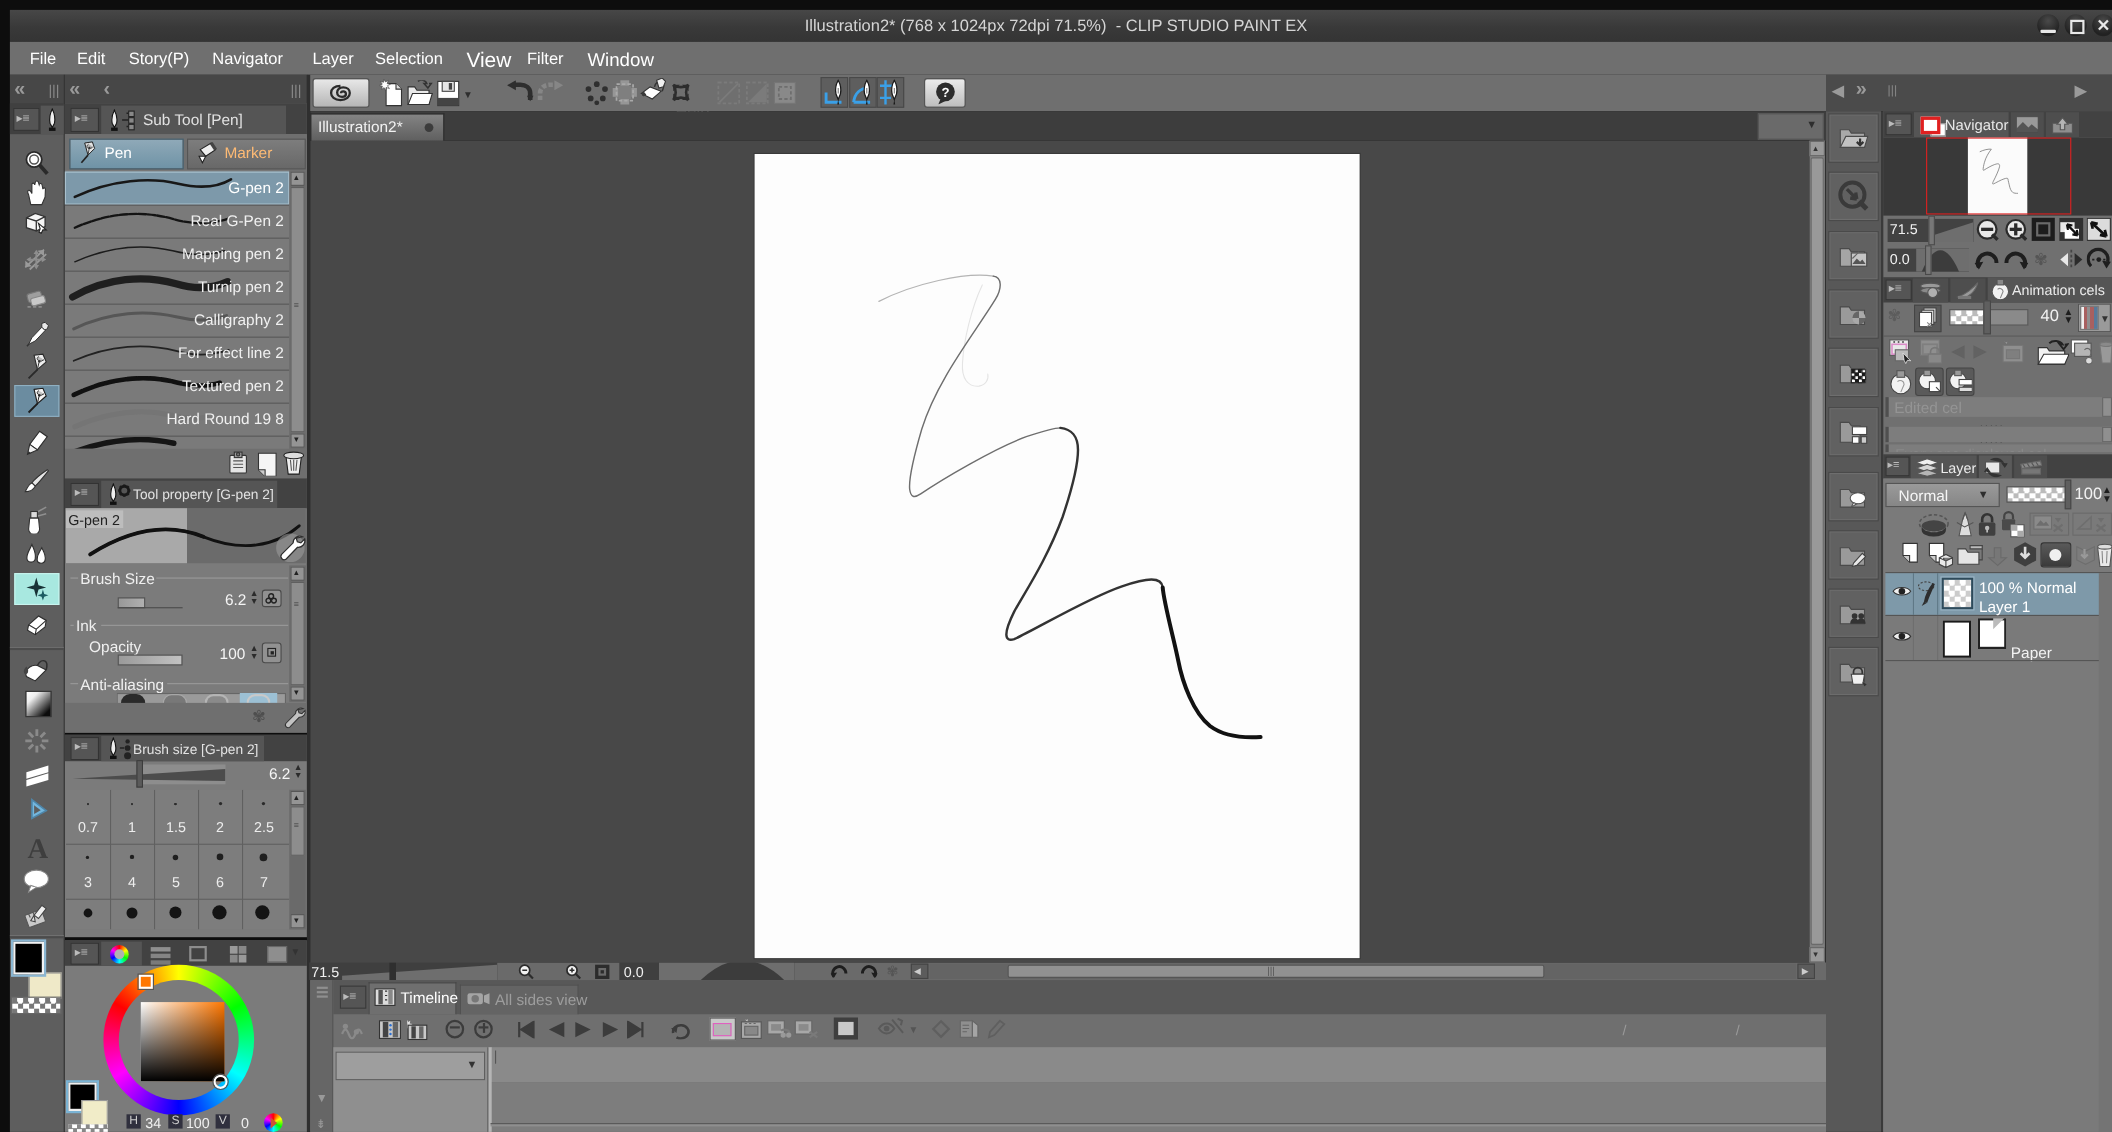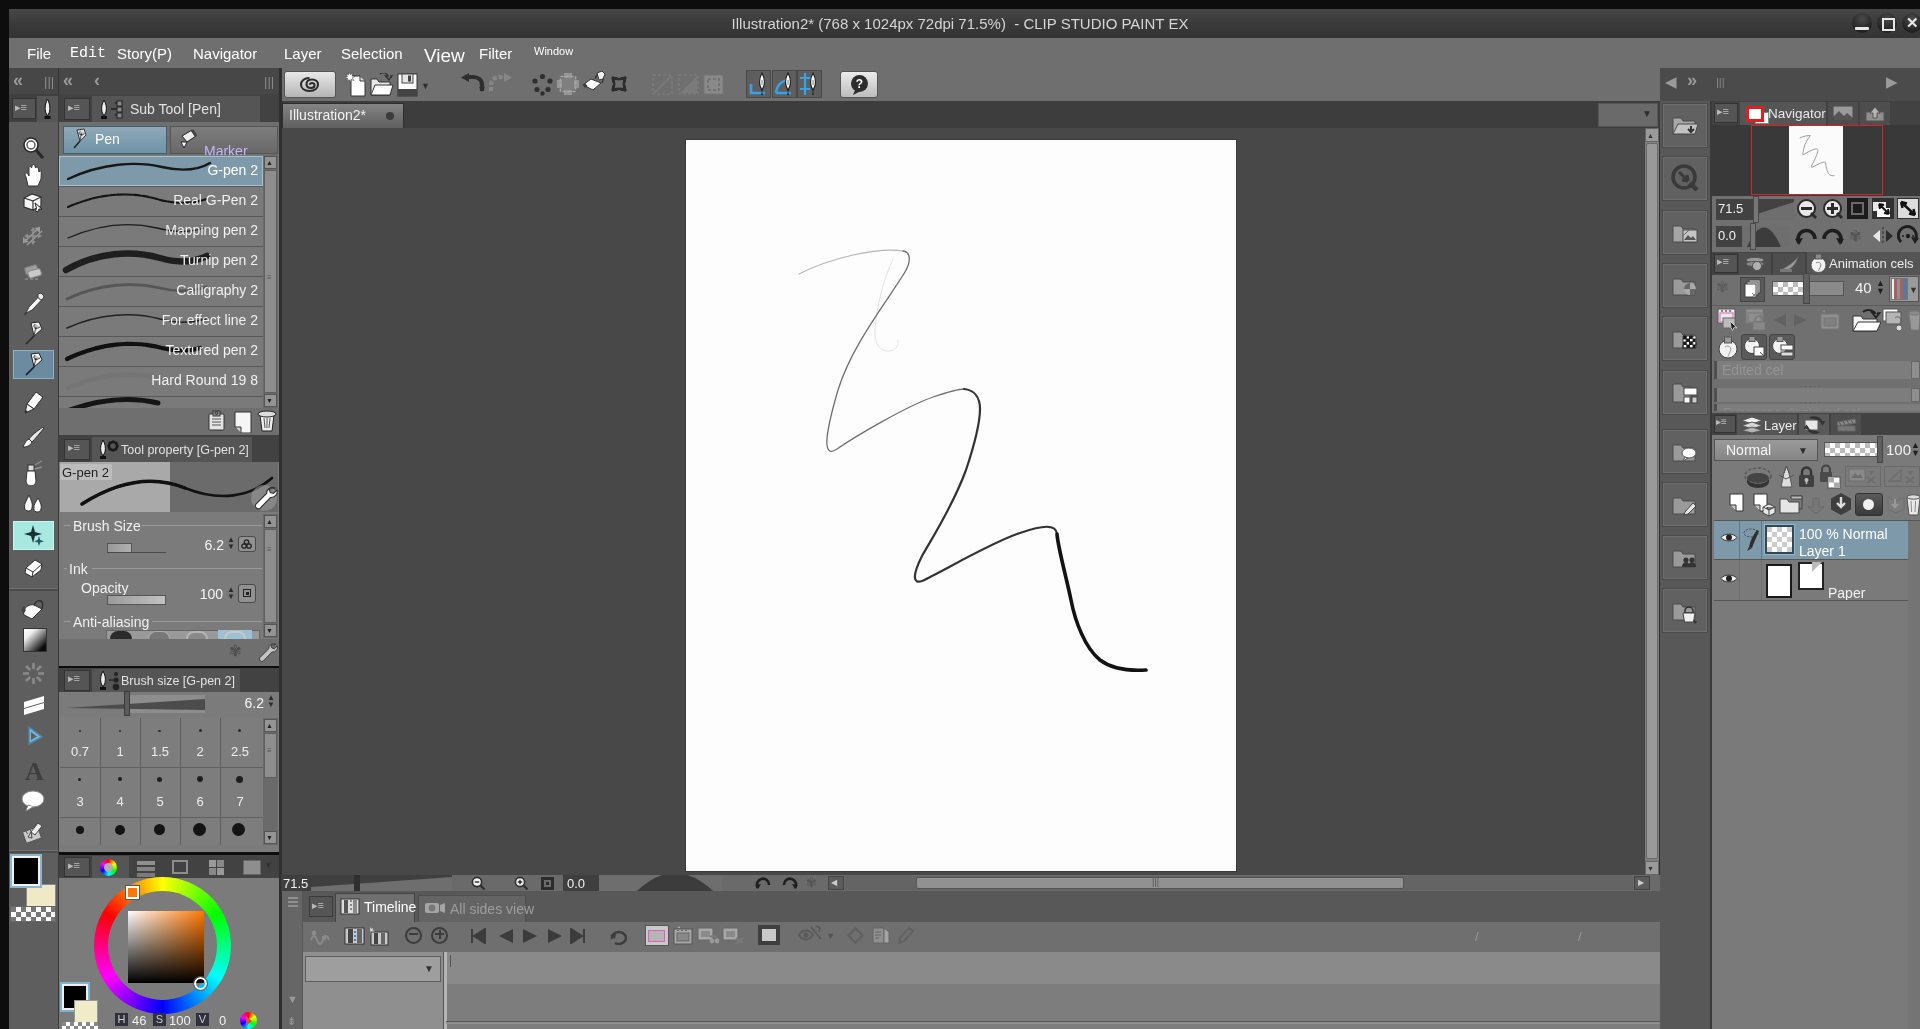--- a/index.html
+++ b/index.html
@@ -18,28 +18,28 @@
 
 <div class="ab" style="left:1852px;top:13px;width:20px;height:20px;border-radius:50%;background:radial-gradient(circle at 50% 30%,#4a4a4a,#222 70%);"></div>
 <div class="ab" style="left:1855px;top:27px;width:14px;height:3px;background:#e8e8e8;border-radius:1px;"></div>
 <div class="ab" style="left:1877px;top:13px;width:20px;height:20px;border-radius:50%;background:radial-gradient(circle at 50% 30%,#4a4a4a,#222 70%);"></div>
 <div class="ab" style="left:1882px;top:18px;width:9px;height:9px;border:2px solid #e8e8e8;"></div>
 <div class="ab" style="left:1902px;top:13px;width:20px;height:20px;border-radius:50%;background:radial-gradient(circle at 50% 30%,#4a4a4a,#222 70%);"></div>
 <div class="ab txt" style="left:1906px;top:14px;font-size:15px;font-weight:bold;">✕</div>
 
 <div class="ab" style="left:9px;top:38px;right:0;height:30px;background:#6f6f6f;"></div>
 <div class="ab" style="left:27px;top:45px;font-size:15px;color:#fff;">File</div>
-<div class="ab" style="left:70px;top:45px;font-size:15px;color:#fff;font-family:Liberation Mono, monospace;">Edit</div>
+<div class="ab" style="left:70px;top:45px;font-size:15px;color:#fff;">Edit</div>
 <div class="ab" style="left:117px;top:45px;font-size:15px;color:#fff;">Story(P)</div>
 <div class="ab" style="left:193px;top:45px;font-size:15px;color:#fff;">Navigator</div>
 <div class="ab" style="left:284px;top:45px;font-size:15px;color:#fff;">Layer</div>
 <div class="ab" style="left:341px;top:45px;font-size:15px;color:#fff;">Selection</div>
 <div class="ab" style="left:424px;top:45px;font-size:19px;color:#fff;">View</div>
 <div class="ab" style="left:479px;top:45px;font-size:15px;color:#fff;">Filter</div>
-<div class="ab" style="left:534px;top:45px;font-size:11px;color:#fff;text-align:right;">Window</div>
+<div class="ab" style="left:534px;top:45px;font-size:17px;color:#fff;text-align:right;">Window</div>
 <div class="ab" style="left:614px;top:45px;font-size:15px;color:#fff;margin-top:48px;">Help</div>
 
 <div class="ab" style="left:9px;top:68px;width:49px;height:26px;background:#474747;border-right:1px solid #333;"></div>
 <div class="ab" style="left:59px;top:68px;width:220px;height:26px;background:#474747;"></div>
 <div class="ab" style="left:13px;top:70px;color:#9a9a9a;font-size:18px;font-weight:bold;">«</div>
 <div class="ab" style="left:44px;top:74px;color:#8a8a8a;font-size:13px;">|||</div>
 <div class="ab" style="left:63px;top:70px;color:#9a9a9a;font-size:18px;font-weight:bold;">«</div>
 <div class="ab" style="left:94px;top:70px;color:#9a9a9a;font-size:18px;font-weight:bold;">‹</div>
 <div class="ab" style="left:264px;top:74px;color:#8a8a8a;font-size:13px;">|||</div>
 
@@ -311,21 +311,21 @@
       <rect x="19" y="2" width="5" height="5" fill="#888" stroke="#222"></rect>
       <rect x="19" y="8" width="5" height="5" fill="#888" stroke="#222"></rect>
       <rect x="19" y="14" width="5" height="5" fill="#888" stroke="#222"></rect>
     </svg>
   <div class="ab" style="left:130px;top:101px;font-size:14px;color:#e2e2e2;">Sub Tool [Pen]</div>
 
   <div class="ab" style="left:59px;top:122px;width:220px;height:33px;background:#6f6f6f;"></div>
   <div class="ab" style="left:63px;top:126px;width:104px;height:28px;background:linear-gradient(#8fa9b8,#6f93a6);border:1px solid #44606f;box-sizing:border-box;"></div>
   <div class="ab" style="left:95px;top:131px;font-size:14px;color:#fff;">Pen</div>
   <div class="ab" style="left:170px;top:126px;width:108px;height:28px;background:linear-gradient(#7d7d7d,#686868);border:1px solid #555;box-sizing:border-box;"></div>
-  <div class="ab" style="left:204px;top:131px;font-size:14px;color:#c4b5fd;margin-top:12px;">Marker</div>
+  <div class="ab" style="left:204px;top:131px;font-size:14px;color:#fdba74;">Marker</div>
   <svg class="ab" style="left:71px;top:128px;" width="18" height="23" viewBox="0 0 18 23">
       <path d="M6,2 L13,1 L15,7 L9,13 Z" fill="#e5e5e5" stroke="#222" stroke-width="0.9"></path>
       <path d="M9.5,3 a3,2.2 -20 1 0 4,2.4" fill="#b5b5b5" stroke="#333" stroke-width="0.7"></path>
       <circle cx="10.3" cy="6.5" r="1" fill="#333"></circle>
       <path d="M10,7.4 L9.2,12" stroke="#333" stroke-width="0.8"></path>
       <path d="M9,13 L3,20" stroke="#222" stroke-width="1.5"></path>
     </svg>
   <svg class="ab" style="left:178px;top:128px;" width="20" height="23" viewBox="0 0 20 23">
       <path d="M4,8 L14,2 L18,8 L9,14 Z" fill="#eee" stroke="#222"></path>
       <path d="M9,14 L6,20 L3,14 Z" fill="#fff" stroke="#222"></path>
@@ -562,21 +562,21 @@
   <div class="ab" style="left:128px;top:911px;width:76px;height:72px;background:linear-gradient(to right,#fff,hsl(28,100%,50%));"></div>
   <div class="ab" style="left:128px;top:911px;width:76px;height:72px;background:linear-gradient(to top,#000,rgba(0,0,0,0));"></div>
   <div class="ab" style="left:126px;top:886px;width:13px;height:13px;background:hsl(28,100%,50%);border:2px solid #fff;outline:1px solid #555;box-sizing:border-box;"></div>
   <div class="ab" style="left:194px;top:977px;width:13px;height:13px;border-radius:50%;border:2px solid #fff;outline:1px solid #555;box-sizing:border-box;"></div>
 
   <div class="ab" style="left:62px;top:984px;width:26px;height:26px;background:#000;border:2px solid #efefef;outline:2px solid #7ab3d4;box-sizing:border-box;"></div>
   <div class="ab" style="left:74px;top:1000px;width:24px;height:24px;background:#f1ecc8;border:1px solid #999;box-sizing:border-box;"></div>
   <div class="ab" style="left:62px;top:1022px;width:36px;height:7px;background:repeating-conic-gradient(#fff 0 25%,#888 0 50%) 0 0/8px 8px;"></div>
 
   <div class="ab" style="left:115px;top:1013px;width:13px;height:13px;background:#30303e;color:#ccc;font-size:11px;text-align:center;line-height:13px;">H</div>
-  <div class="ab" style="left:132px;top:1013px;font-size:13px;color:#f0f0f0;">46</div>
+  <div class="ab" style="left:132px;top:1013px;font-size:13px;color:#f0f0f0;">34</div>
   <div class="ab" style="left:153px;top:1013px;width:13px;height:13px;background:#30303e;color:#ccc;font-size:11px;text-align:center;line-height:13px;">S</div>
   <div class="ab" style="left:169px;top:1013px;font-size:13px;color:#f0f0f0;">100</div>
   <div class="ab" style="left:196px;top:1013px;width:13px;height:13px;background:#30303e;color:#ccc;font-size:11px;text-align:center;line-height:13px;">V</div>
   <div class="ab" style="left:219px;top:1013px;font-size:13px;color:#f0f0f0;">0</div>
   <div class="ab" style="left:240px;top:1012px;width:17px;height:17px;border-radius:50%;background:conic-gradient(#f00,#ff0,#0f0,#0ff,#00f,#f0f,#f00);"></div>
   <div class="ab" style="left:243px;top:1015px;width:0;height:0;border-left:6px solid #c53;border-top:5px solid transparent;border-bottom:5px solid transparent;margin-left:3px;margin-top:1px;"></div>
 </div>
 
 <div id="canvasarea">
 

